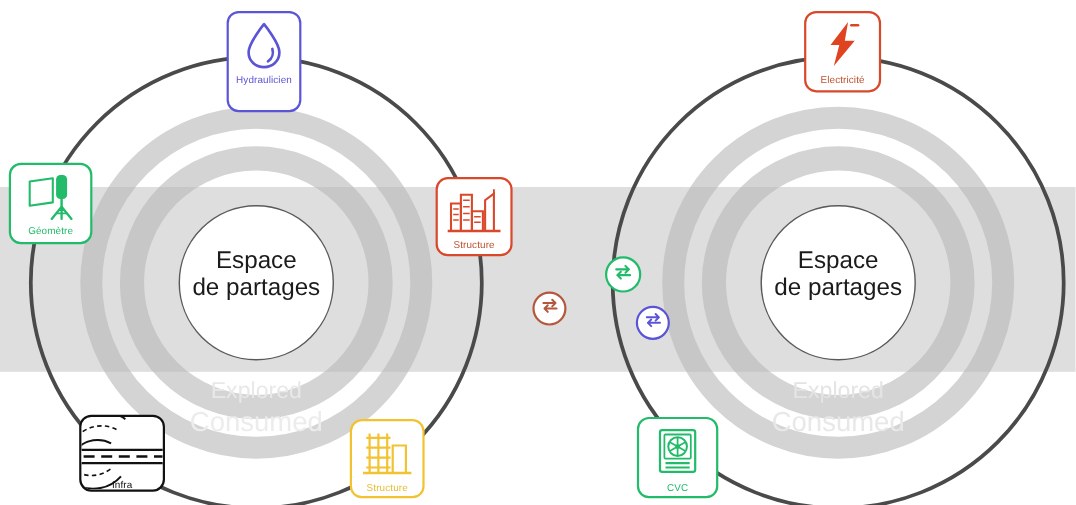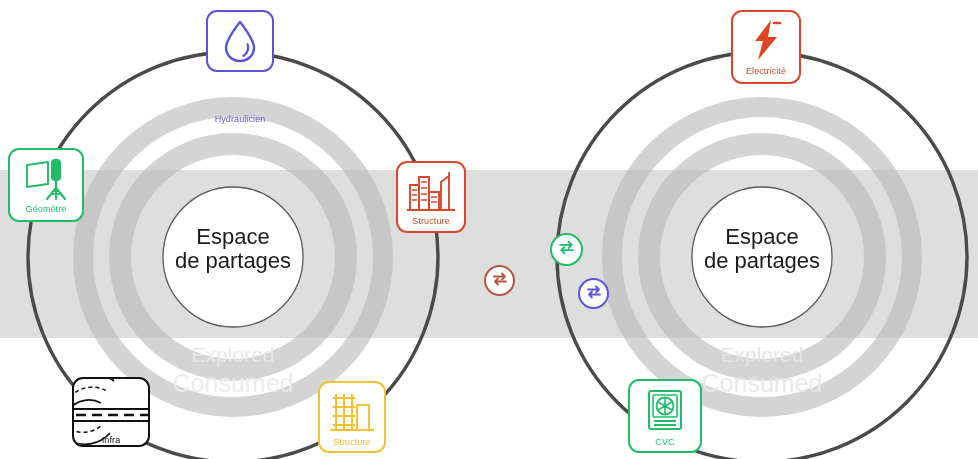--- a/index.html
+++ b/index.html
@@ -61,21 +61,21 @@
       <circle cx="233" cy="257" r="205" fill="none" stroke="#4a4a4a" stroke-width="3.4"></circle>
       <circle cx="762" cy="257" r="205" fill="none" stroke="#4a4a4a" stroke-width="3.4"></circle>
     </g>
   </svg>
 
   <div class="hubtext" style="left:153px;top:225px;width:160px;">Espace
 de partages</div>
   <div class="hubtext" style="left:682px;top:225px;width:160px;">Espace
 de partages</div>
 
-  <div class="badge" style="left:206px;top:10px;width:68px;height:62px;border:2.4px solid #5b54d6;gap:48px;">
+  <div class="badge" style="left:206px;top:10px;width:68px;height:92px;border:2.4px solid #5b54d6;">
     <span class="glyph">
       <svg width="42" height="46" viewBox="0 0 42 46">
         <path d="M21 5 C21 5 7 22 7 30.5 C7 38.5 13.3 44 21 44 C28.7 44 35 38.5 35 30.5 C35 22 21 5 21 5 Z" fill="none" stroke="#5b54d6" stroke-width="2.4" stroke-linejoin="round"></path>
         <path d="M28.6 27.5 C29.6 31 29 36 24.6 38.7" fill="none" stroke="#5b54d6" stroke-width="2.4" stroke-linecap="round"></path>
       </svg>
     </span>
     <span class="cap" style="color:#5b54d6;">Hydraulicien</span>
   </div>
 
   <div class="badge" style="left:8px;top:148px;width:76px;height:74px;border:2.4px solid #22bb6a;">
@@ -139,21 +139,21 @@
   <div class="badge" style="left:731px;top:10px;width:70px;height:74px;border:2.4px solid #d9482b;">
     <span class="glyph">
       <svg width="44" height="46" viewBox="0 0 44 46">
         <path d="M27 3 L11 24 L19 24 L14 43 L33 20 L24 20 Z" fill="#e0431f"></path>
         <path d="M30 6 L36 6" stroke="#e0431f" stroke-width="2.4" stroke-linecap="round"></path>
       </svg>
     </span>
     <span class="cap" style="color:#c0512f;">Electricité</span>
   </div>
 
-  <div class="badge" style="left:628px;top:379px;width:74px;height:74px;border:2.4px solid #22bb6a;">
+  <div class="badge" style="left:579px;top:379px;width:74px;height:74px;border:2.4px solid #22bb6a;">
     <span class="glyph">
       <svg width="48" height="48" viewBox="0 0 48 48">
         <rect x="8" y="5" width="32" height="38" rx="2" fill="none" stroke="#22bb6a" stroke-width="2"></rect>
         <rect x="12" y="9" width="24" height="22" rx="1" fill="none" stroke="#22bb6a" stroke-width="1.6"></rect>
         <circle cx="24" cy="20" r="8.5" fill="none" stroke="#22bb6a" stroke-width="1.8"></circle>
         <circle cx="24" cy="20" r="2.2" fill="#22bb6a"></circle>
         <path d="M24 20 L24 12 M24 20 L31 16 M24 20 L31 24 M24 20 L24 28 M24 20 L17 24 M24 20 L17 16" stroke="#22bb6a" stroke-width="1.6" fill="none"></path>
         <path d="M13 35 L35 35 M13 39 L35 39" stroke="#22bb6a" stroke-width="2"></path>
       </svg>
     </span>

